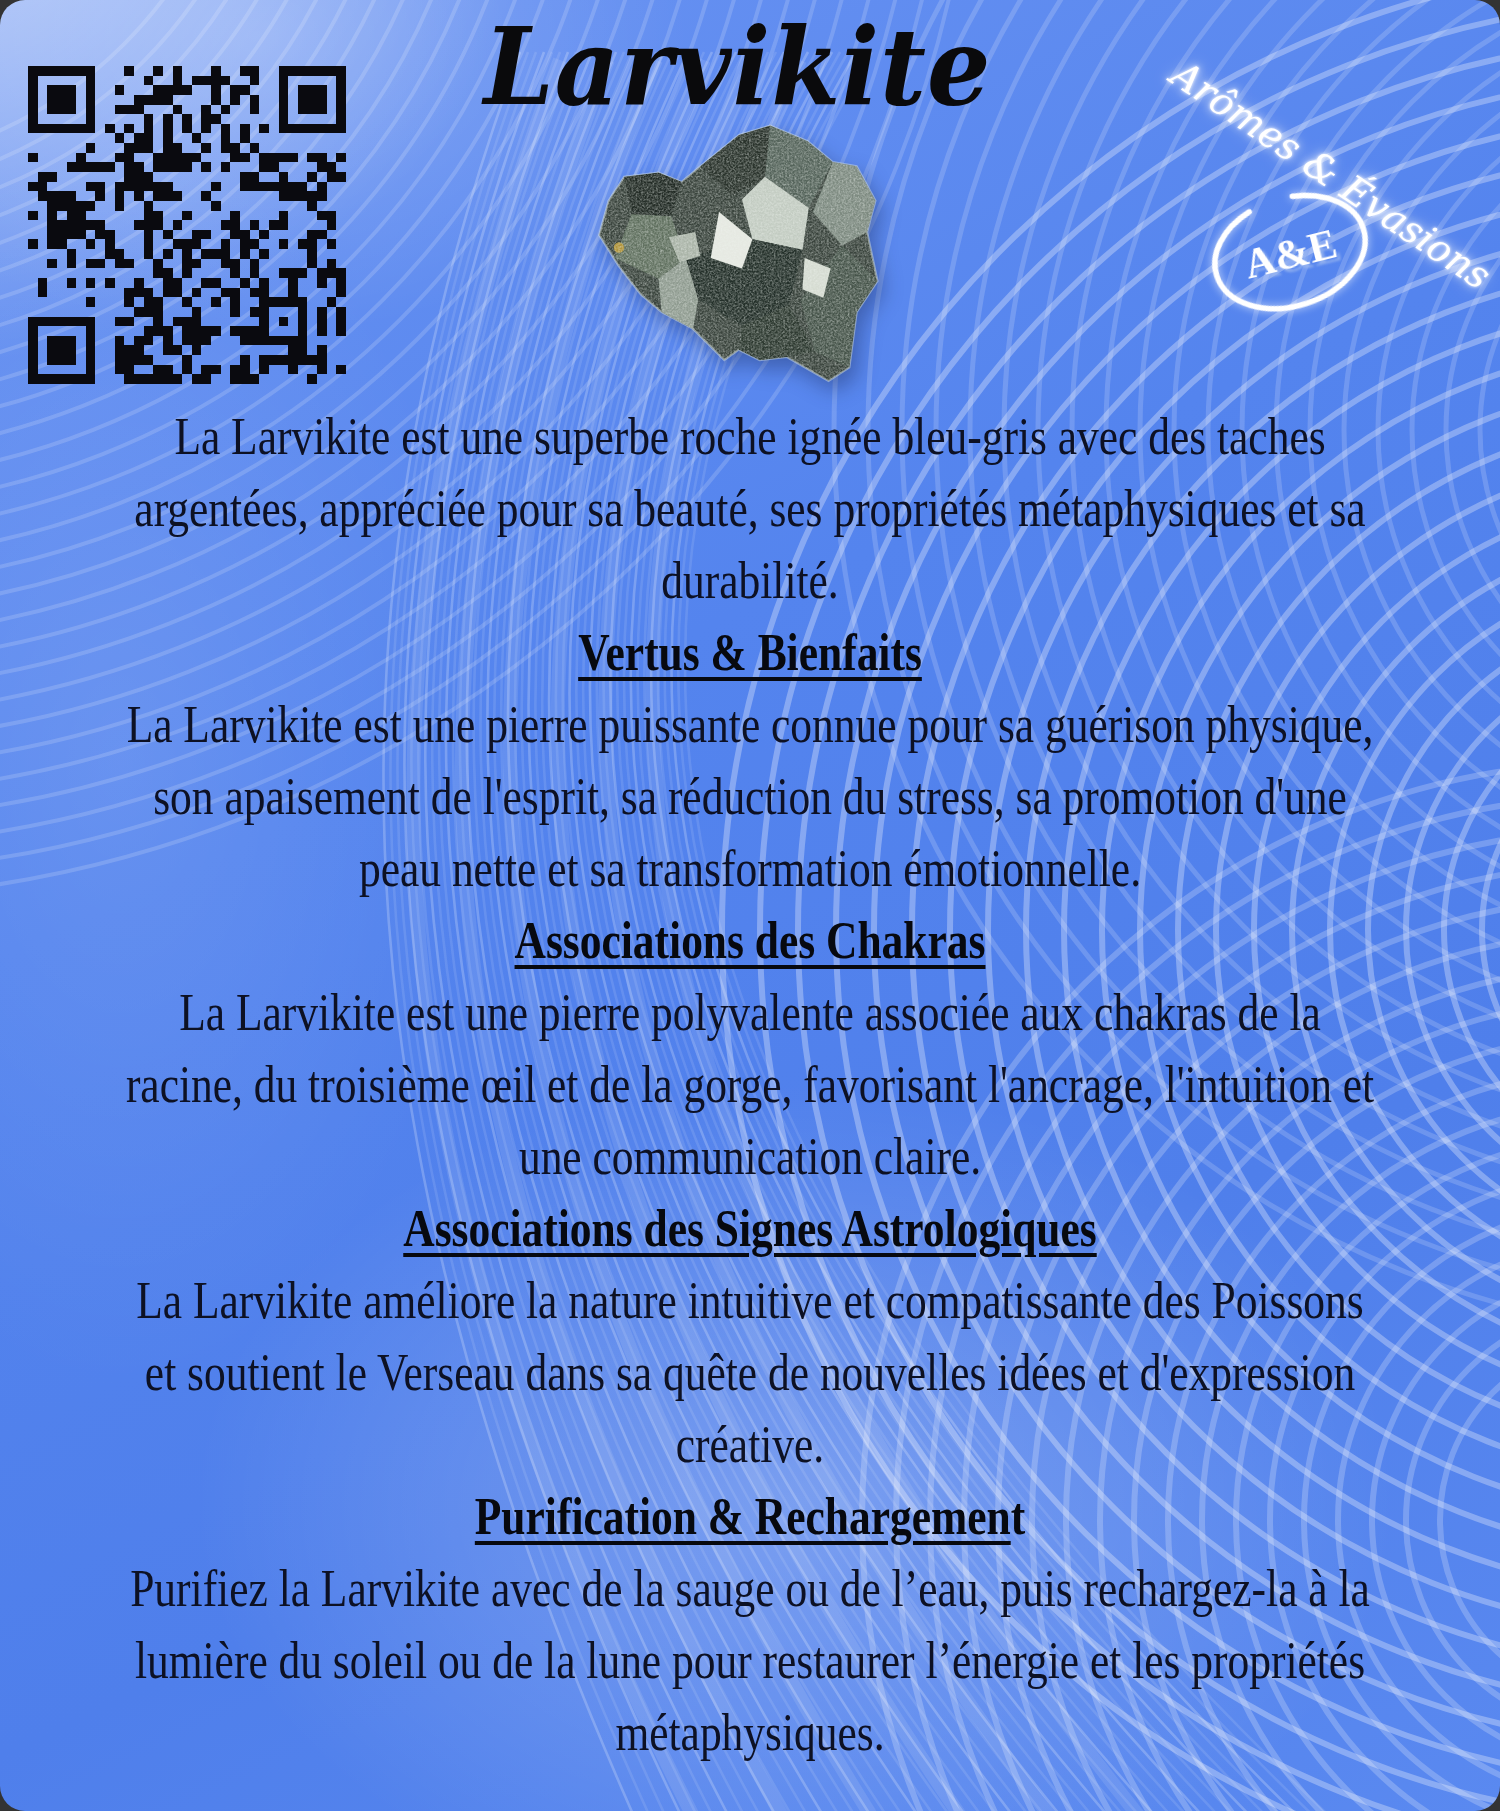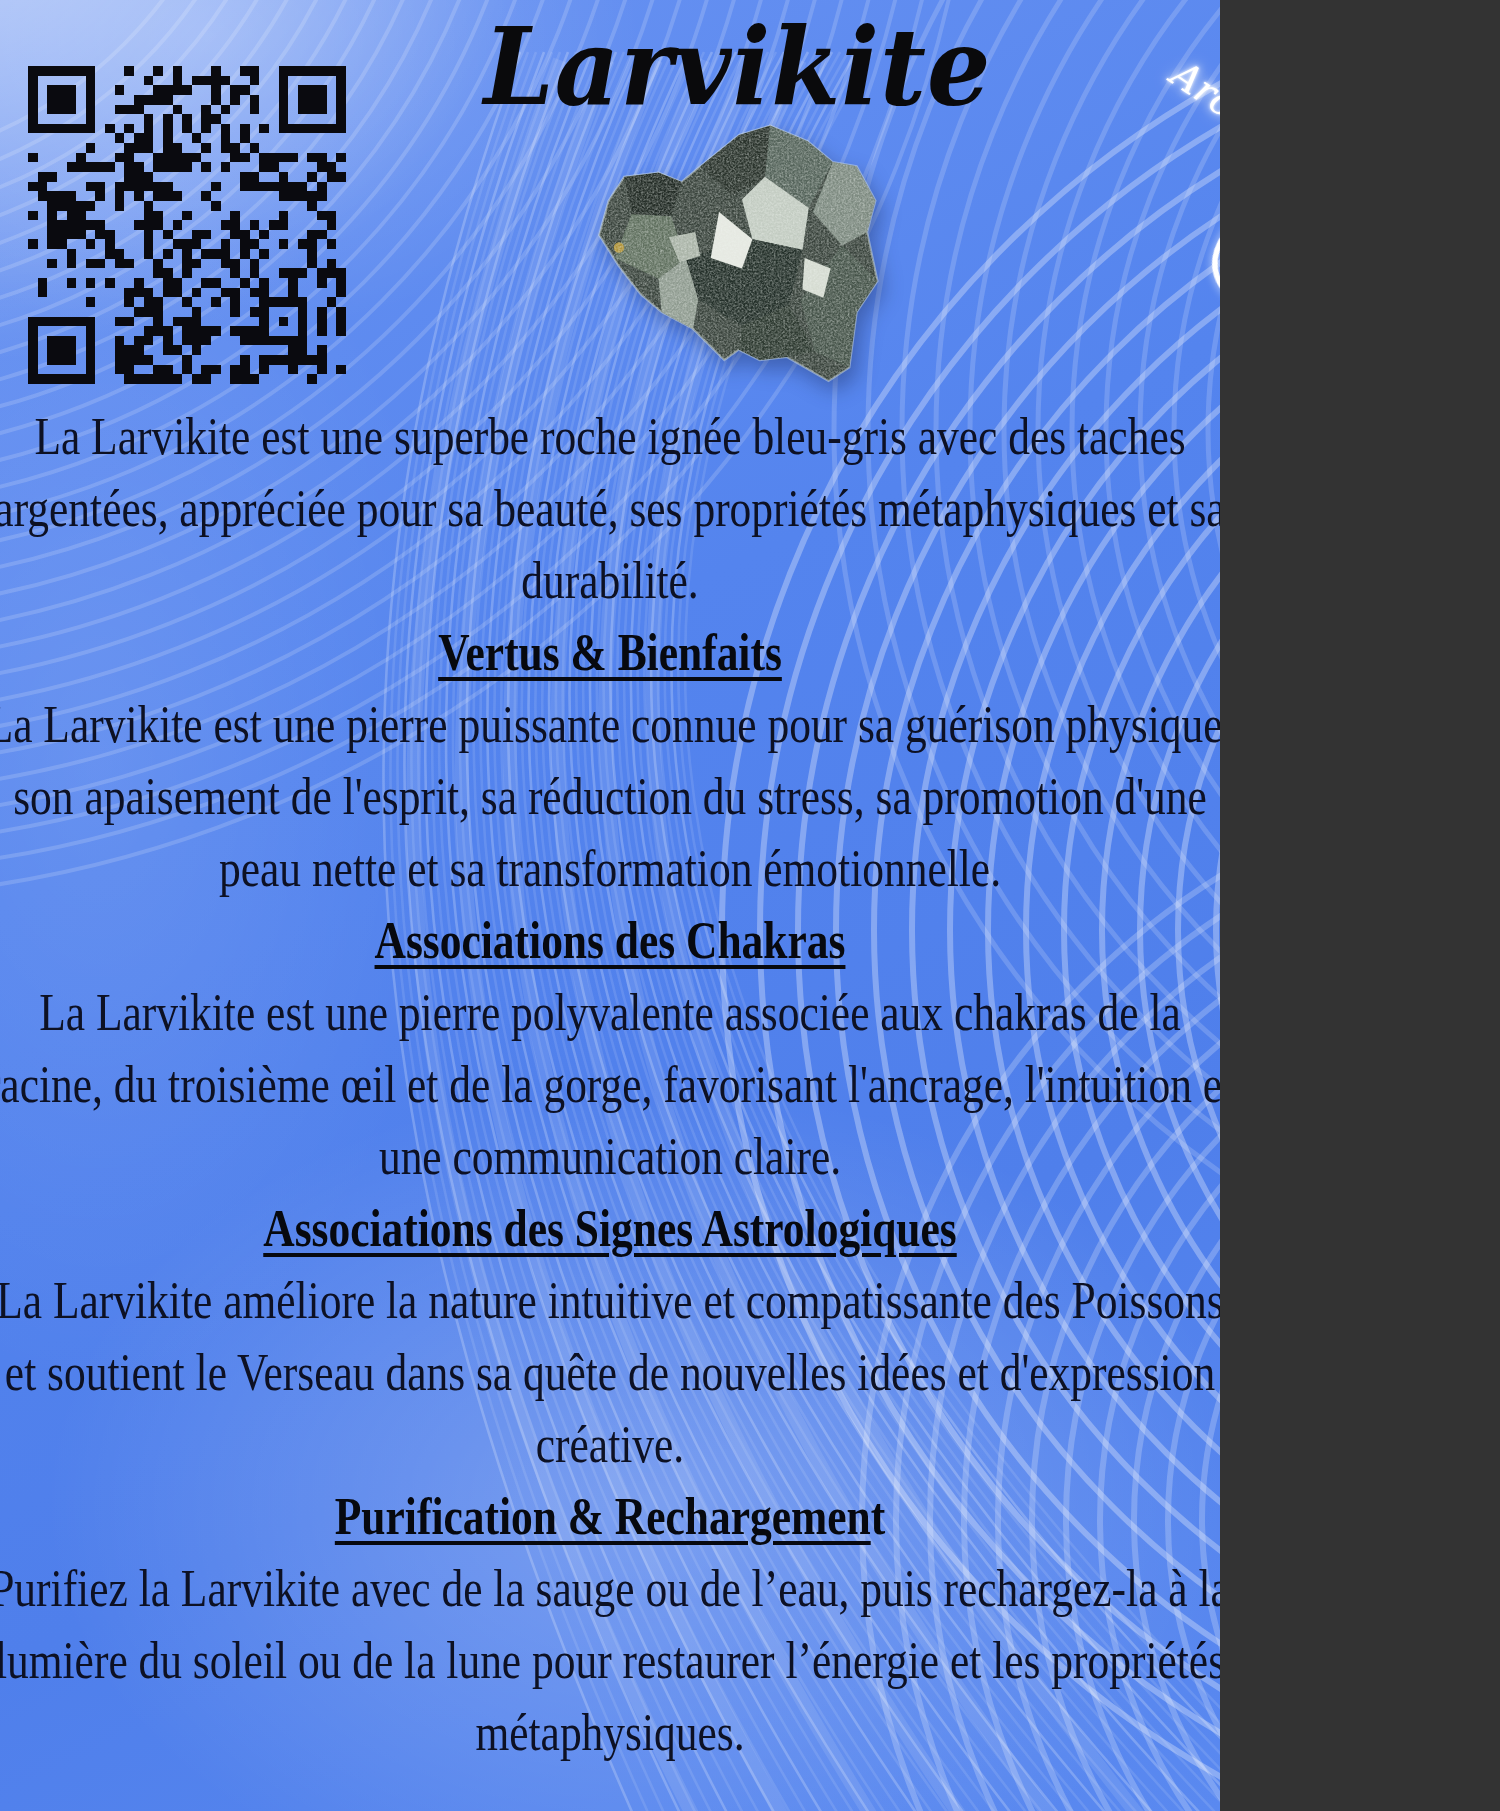--- a/index.html
+++ b/index.html
@@ -1,24 +1,25 @@
 <!DOCTYPE html>
 <html lang="fr"><head>
 <meta charset="utf-8">
 <style>
   html,body{margin:0;padding:0;background:#333;}
   .poster{
-    position:relative;width:1220px;height:1811px;overflow:hidden;
+    position:relative;width:1500px;height:1811px;overflow:hidden;
     font-family:"Liberation Serif",serif;
     background:
       radial-gradient(950px 760px at -4% -6%, rgba(255,255,255,.55), rgba(255,255,255,0) 62%),
       radial-gradient(620px 430px at 17% 2%, rgba(255,255,255,.22), rgba(255,255,255,0) 70%),
       radial-gradient(860px 600px at 53% 83%, rgba(255,255,255,.24), rgba(255,255,255,0) 70%),
       radial-gradient(520px 900px at 8% 42%, rgba(255,255,255,.10), rgba(255,255,255,0) 70%),
       linear-gradient(155deg,#6b94f2 0%, #5484ee 38%, #4f7feb 70%, #5a89f0 100%);
+    border-radius: 25px;
   }
   .decor{position:absolute;left:0;top:0;width:1500px;height:1811px;pointer-events:none;}
   .qr{position:absolute;left:28px;top:66px;width:318px;height:318px;shape-rendering:crispEdges;}
   .title{
     position:absolute;left:90px;top:2px;width:1295px;margin:0;text-align:center;
     font-family:"DejaVu Serif",serif;font-style:italic;font-weight:bold;
     font-size:106px;line-height:130px;color:#0a0a0c;letter-spacing:1px;
     transform:scaleX(.94);transform-origin:50% 0;
   }
   .stone{position:absolute;left:596px;top:112px;width:292px;height:292px;filter:drop-shadow(6px 10px 10px rgba(15,25,70,.35));}

